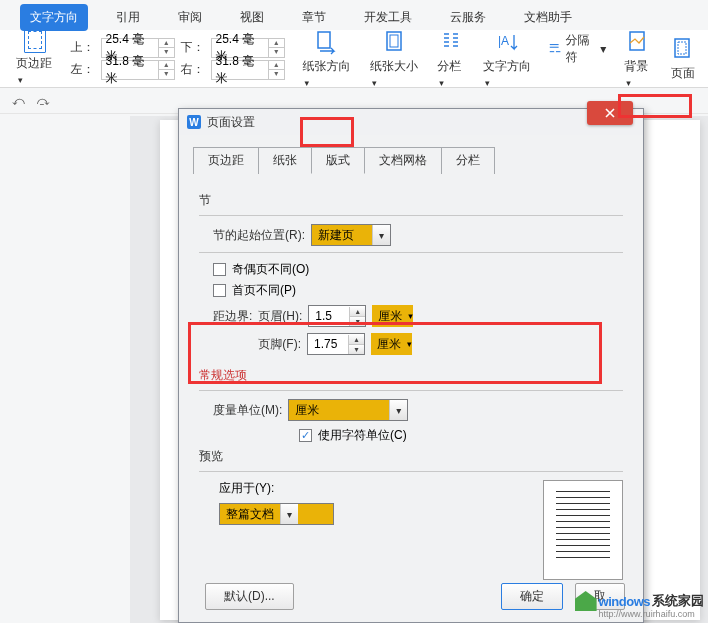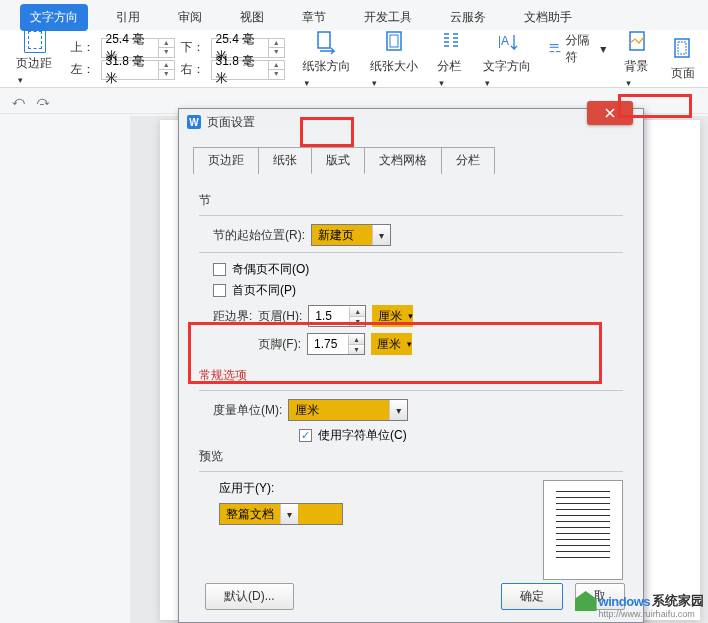--- a/index.html
+++ b/index.html
@@ -310,21 +310,21 @@
       <div class="chk-box">✓</div>
       <span>使用字符单位(C)</span>
     </div>
 
     <div class="group-label" style="margin-top:4px;">预览</div>
     <div class="group-line"></div>
 
     <div style="display:flex; gap:20px; margin-left:20px; margin-top:4px;">
       <div style="flex:1;">
         <div style="margin-bottom:6px;">应用于(Y):</div>
-        <div class="select-ctl" style="width:124px;">
+        <div class="select-ctl" style="width:115px;">
             <span>整篇文档</span>
             <div class="dd">▾</div>
           </div>
       </div>
       <div class="preview-box">
         <div class="line"></div>
           <div class="line"></div>
           <div class="line"></div>
           <div class="line"></div>
         <div class="line"></div>

